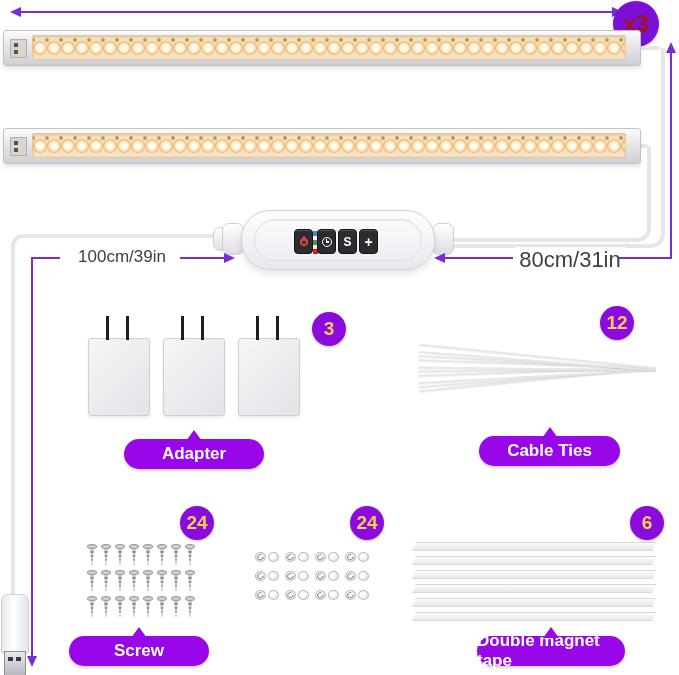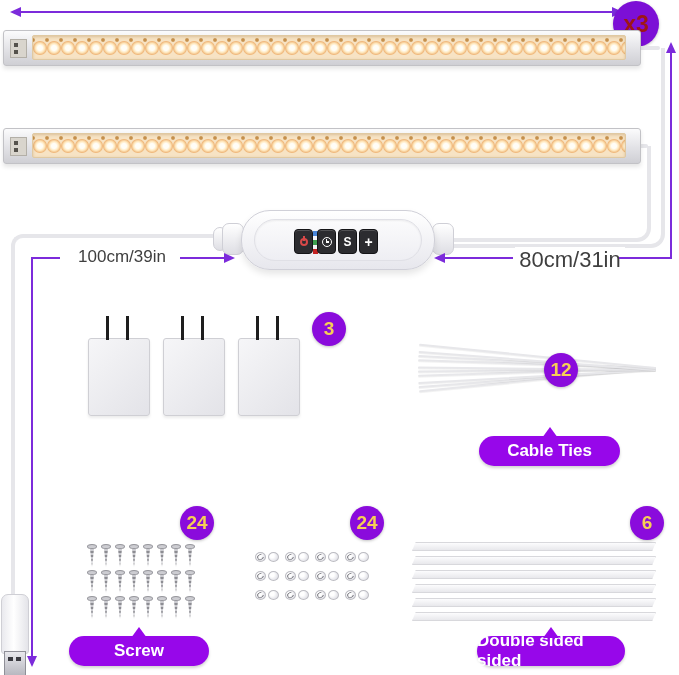--- a/index.html
+++ b/index.html
@@ -217,34 +217,38 @@
     </div>
   <div class="adapter" style="left:163px;">
       <span class="prong p1"></span>
       <span class="prong p2"></span>
     </div>
   <div class="adapter" style="left:238px;">
       <span class="prong p1"></span>
       <span class="prong p2"></span>
     </div>
   <div class="badge" style="left:312px;top:312px;">3</div>
+  <div class="pill" style="left:124px;top:439px;width:140px;">
+    <span class="pt"></span>
+    <span>Adapter</span>
+  </div>
 
   <div class="ties">
       <span class="tie" style="top: 19px; transform: rotate(-5.625deg);"></span>
       <span class="tie" style="top: 20px; transform: rotate(-4.375deg);"></span>
       <span class="tie" style="top: 21px; transform: rotate(-3.125deg);"></span>
       <span class="tie" style="top: 19px; transform: rotate(-1.875deg);"></span>
       <span class="tie" style="top: 20px; transform: rotate(-0.625deg);"></span>
       <span class="tie" style="top: 21px; transform: rotate(0.625deg);"></span>
       <span class="tie" style="top: 19px; transform: rotate(1.875deg);"></span>
       <span class="tie" style="top: 20px; transform: rotate(3.125deg);"></span>
       <span class="tie" style="top: 21px; transform: rotate(4.375deg);"></span>
       <span class="tie" style="top: 19px; transform: rotate(5.625deg);"></span>
     </div>
-  <div class="badge" style="left:544px;top:306px;margin-top:47px;">12</div>
+  <div class="badge" style="left:600px;top:306px;">12</div>
   <div class="pill" style="left:479px;top:436px;width:141px;">
     <span class="pt"></span>
     <span>Cable Ties</span>
   </div>
 
   <div class="screws">
       <span class="screw">
         <span class="head"></span>
         <span class="shaft"></span>
       </span>
@@ -379,16 +383,16 @@
       <div class="tape"></div>
       <div class="tape"></div>
       <div class="tape"></div>
       <div class="tape"></div>
       <div class="tape"></div>
       <div class="tape"></div>
     </div>
   <div class="badge" style="left:630px;top:506px;">6</div>
   <div class="pill" style="left:477px;top:636px;width:148px;">
     <span class="pt"></span>
-    <span>Double sided sided</span>
+    <span>Double magnet tape</span>
   </div>
 
 </div>
 
 </body></html>

